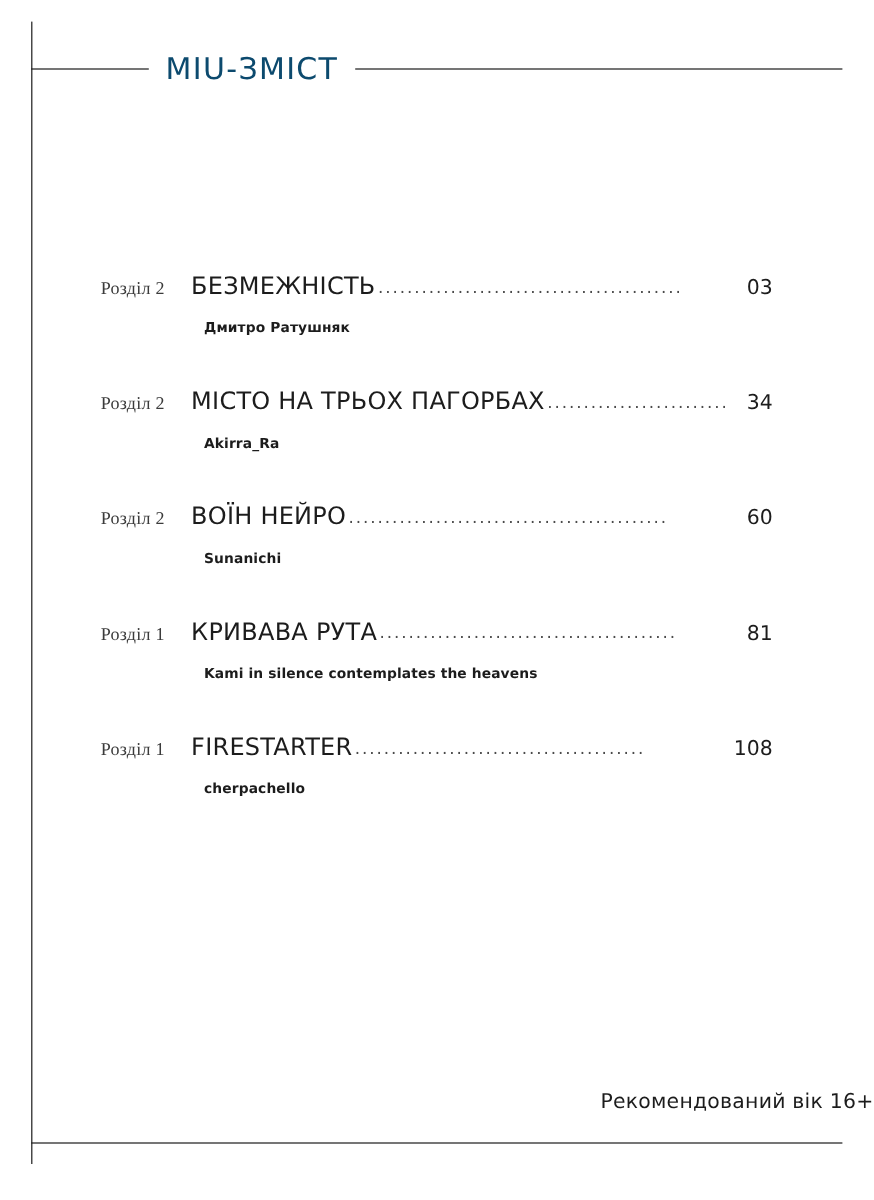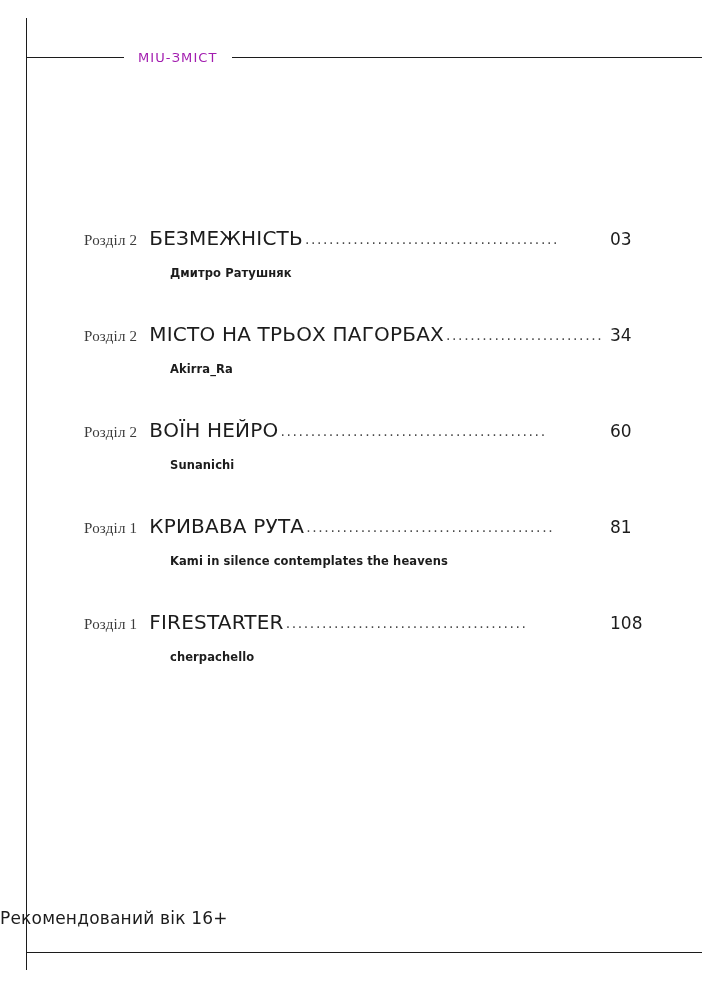--- a/index.html
+++ b/index.html
@@ -46,24 +46,24 @@
   }
   .header .rule {
     flex: 1 1 auto;
     height: 1px;
     background: #1c1c1c;
   }
   .header .rule.left {
     max-width: 98px;
   }
   .header-title {
-    font-size: 13px;
+    font-size: 25px;
     letter-spacing: 1.1px;
     font-weight: 400;
-    color: #a21caf;
+    color: #0c4a6e;
     padding: 0 14px;
     white-space: nowrap;
     font-family: "DejaVu Sans", "Liberation Sans", sans-serif;
   }
 
   
   .toc {
     position: absolute;
     left: 84px;
     top: 226px;
@@ -81,57 +81,57 @@
     font-size: 15px;
     color: #3b3b3b;
     white-space: nowrap;
     letter-spacing: 0.2px;
     font-family: Liberation Serif, serif;
   }
   .story-title {
     font-size: 20px;
     color: #1c1c1c;
     white-space: nowrap;
-    margin-left: 12px;
+    margin-left: 22px;
     letter-spacing: 0.2px;
   }
   .dots {
     flex: 1 1 auto;
     overflow: hidden;
     white-space: nowrap;
     font-size: 14px;
     color: #4a4a4a;
     letter-spacing: 1.6px;
     margin: 0 4px 0 2px;
     position: relative;
     top: -1px;
   }
   .page-num {
     font-size: 17px;
     color: #1c1c1c;
     white-space: nowrap;
     min-width: 34px;
-    text-align: left;
+    text-align: right;
   }
   .author {
     margin-top: 16px;
     margin-left: 86px;
     font-size: 11.5px;
     font-weight: bold;
     color: #1c1c1c;
     letter-spacing: 0.1px;
   }
 
   
   .footer-note {
     position: absolute;
     left: 0;
     top: 908px;
     width: 728px;
-    text-align: left;
+    text-align: right;
     font-size: 17px;
     color: #1c1c1c;
     letter-spacing: 0.2px;
   }
   .footer-rule {
     position: absolute;
     left: 26px;
     top: 952px;
     width: 676px;
     height: 1px;

